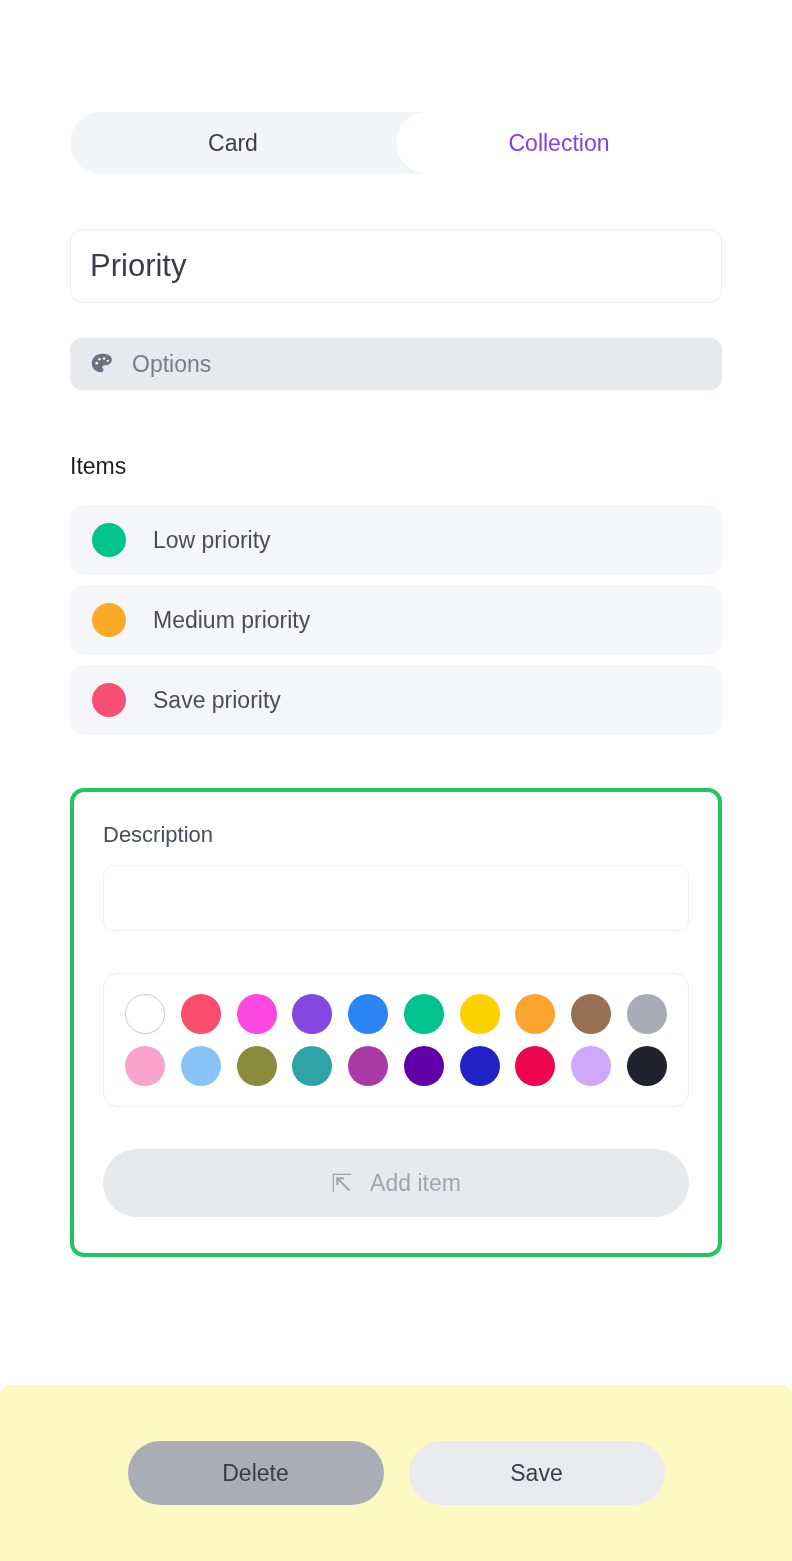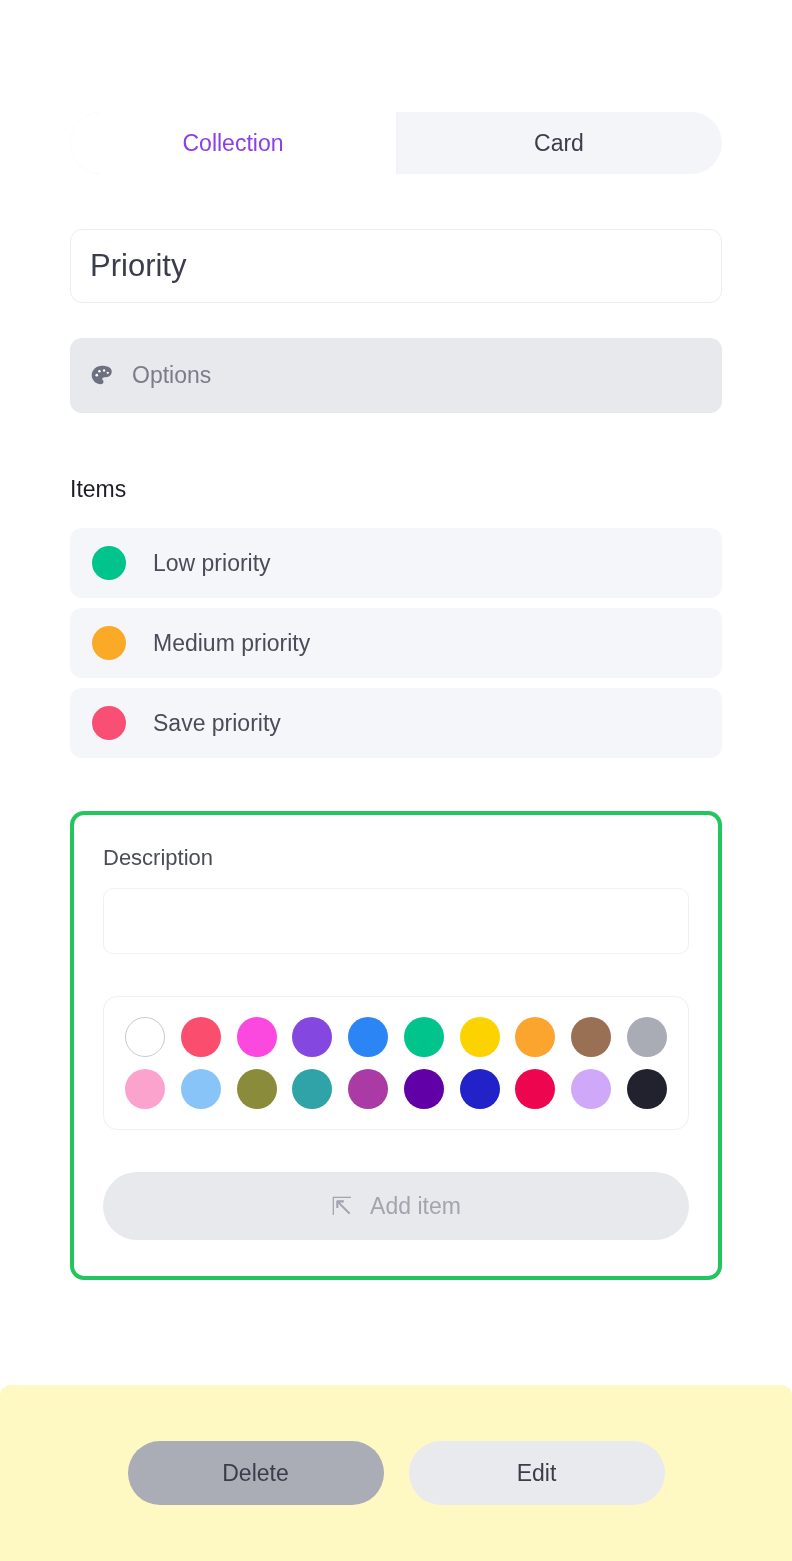--- a/index.html
+++ b/index.html
@@ -68,21 +68,21 @@
     background: #fff;
   }
   .name-field .value {
     font-size: 31px;
     color: #3b3d4a;
   }
 
   
   .options-row {
     margin: 35px 70px 0 70px;
-    height: 75px;
+    height: 52px;
     background: #e8e9ed;
     border-radius: 12px;
     display: flex;
     align-items: center;
     padding: 0 19px;
     cursor: pointer;
   }
   .options-row .palette {
     width: 26px; height: 26px;
     margin-right: 17px;
@@ -211,25 +211,25 @@
   .btn-delete { background: #aaacb6; }
   .btn-save { background: #e9eaee; }
 </style>
 </head>
 <body>
 
 <div class="screen">
 
 
   <div class="tabs">
+    <div class="tab">
+      <span>Card</span>
+    </div>
     <div class="tab active">
       <span>Collection</span>
-    </div>
-    <div class="tab">
-      <span>Card</span>
     </div>
   </div>
 
   <div class="name-field">
     <span class="value">Priority</span>
   </div>
 
   <div class="options-row">
     <span class="palette">
       <svg width="26" height="26" viewBox="0 0 24 24" aria-hidden="true">
@@ -292,16 +292,16 @@
     </div>
 
     <div class="add-item">
       <span class="arrow">⇱</span>
       <span class="label">Add item</span>
     </div>
   </div>
 
   <div class="footer">
     <button class="btn btn-delete">Delete</button>
-    <button class="btn btn-save">Edit</button>
+    <button class="btn btn-save">Save</button>
   </div>
 
 </div>
 
 </body></html>

